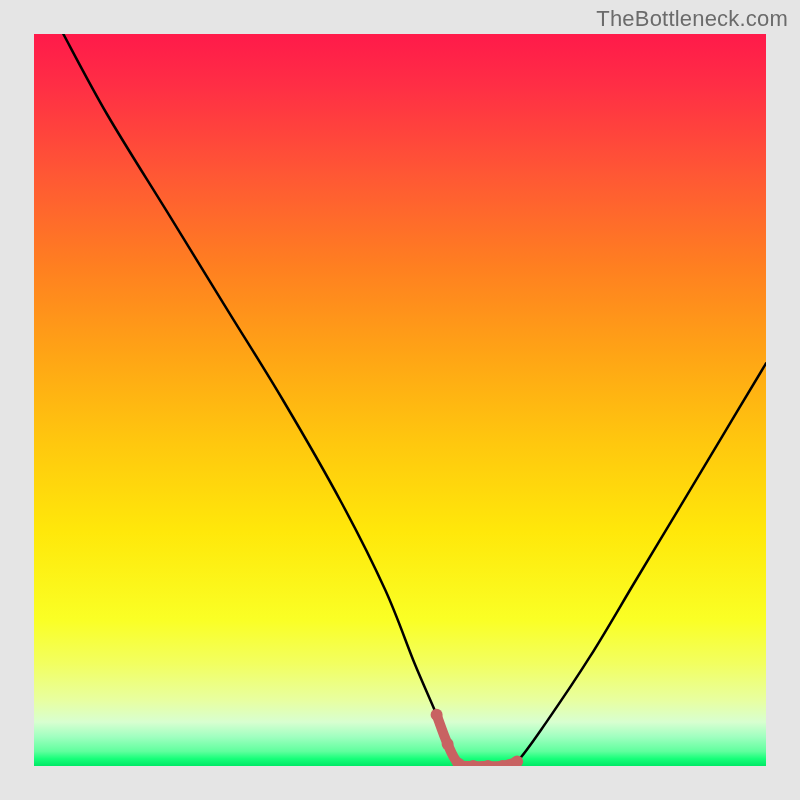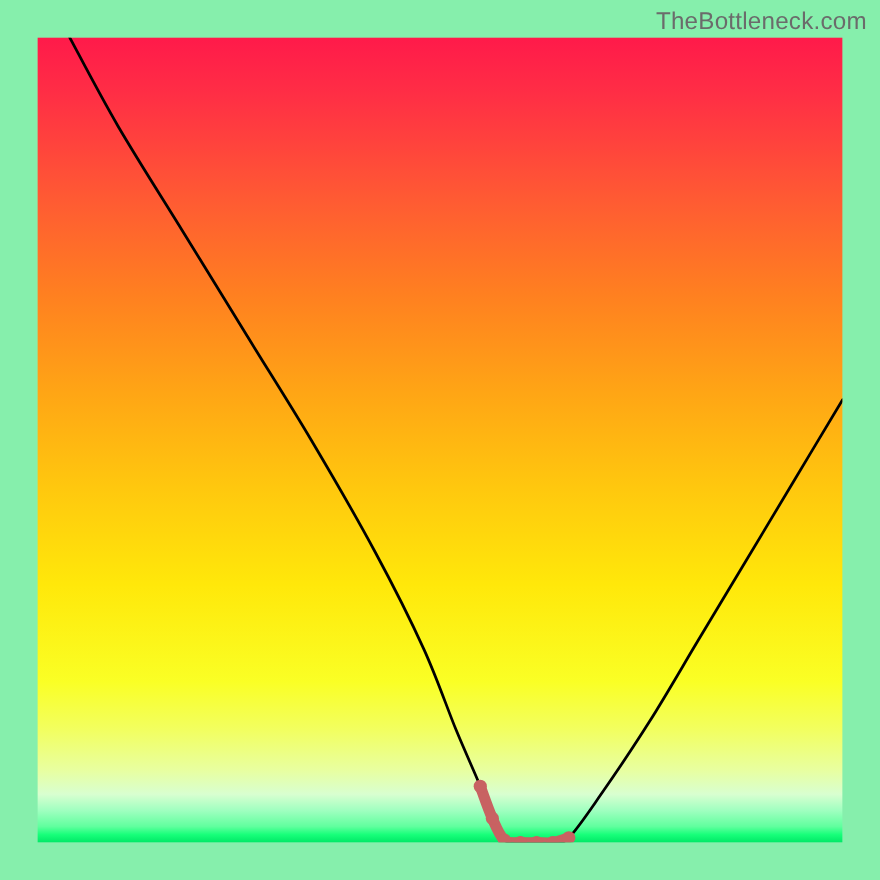--- a/index.html
+++ b/index.html
@@ -10,21 +10,21 @@
     background: #000;
     overflow: hidden;
     font-family: Arial, Helvetica, sans-serif;
   }
   .frame {
     position: absolute;
     top: 0;
     left: 0;
     width: 800px;
     height: 800px;
-    background: #86efac;
+    background: #e5e5e5;
   }
   .plot {
     position: absolute;
     top: 34px;
     left: 34px;
     width: 732px;
     height: 732px;
     overflow: hidden;
   }
   .gradient {

